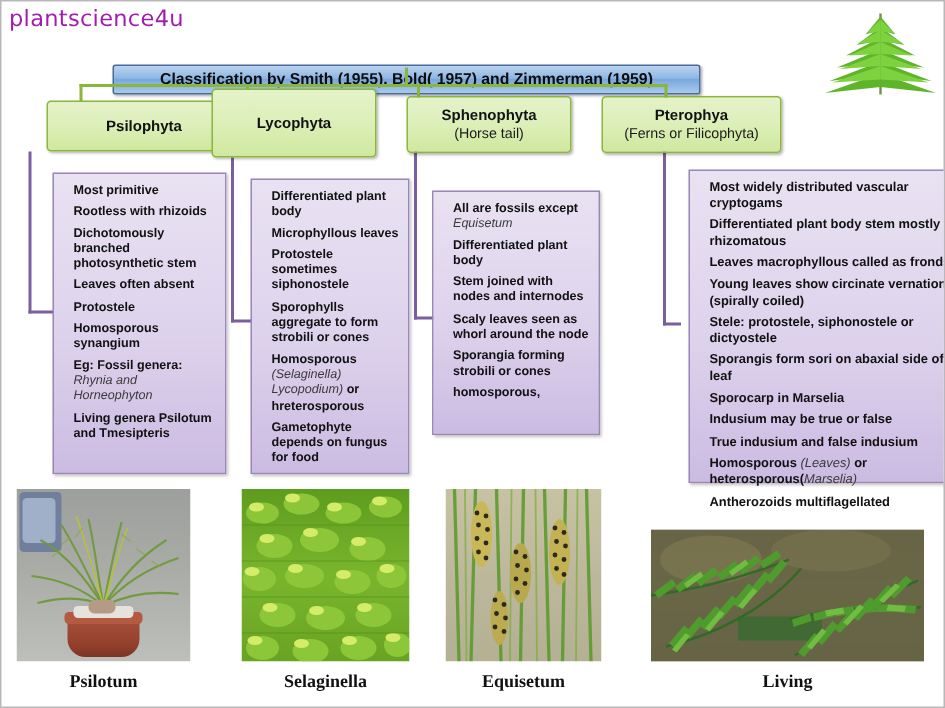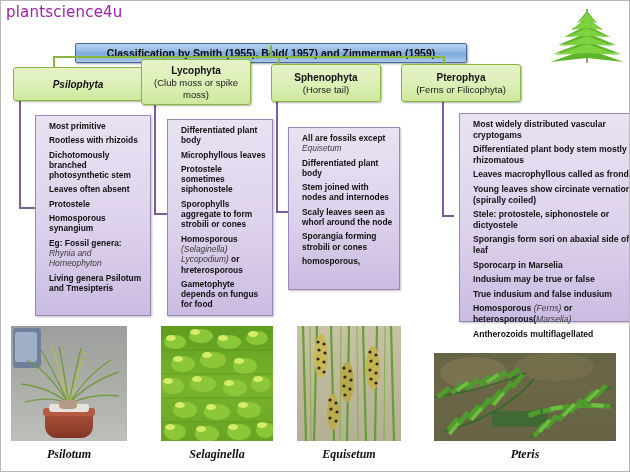--- a/index.html
+++ b/index.html
@@ -70,21 +70,21 @@
     line-height:10.3px;margin-bottom:4px;
   }
   .detail li i{font-style:italic;font-weight:normal;color:#3a3a3a;}
   .detail.wide li{font-size:8.6px;line-height:10.6px;}
 
   
   .photo{position:absolute;overflow:hidden;background:#ffffff;}
   .photo .inner{position:absolute;inset:0;}
   .caption{
     position:absolute;text-align:center;
-    font-size:12px;font-weight:bold;font-style:italic;color:#111;
+    font-size:12px;font-weight:bold;color:#111;
     font-family:"Liberation Serif", serif;
   }
   .pot{position:absolute;border-radius:4px 4px 12px 12px;}
 </style>
 </head>
 <body>
 
 <div id="page">
 
   <div class="watermark">plantscience4u</div>
@@ -134,28 +134,27 @@
 
   <div class="pln" style="left:18px;top:100px;width:2px;height:108px;"></div>
   <div class="pln" style="left:18px;top:206px;width:18px;height:2px;"></div>
   <div class="pln" style="left:153px;top:104px;width:2px;height:110px;"></div>
   <div class="pln" style="left:153px;top:212px;width:14px;height:2px;"></div>
   <div class="pln" style="left:275px;top:100px;width:2px;height:112px;"></div>
   <div class="pln" style="left:275px;top:210px;width:13px;height:2px;"></div>
   <div class="pln" style="left:441px;top:100px;width:2px;height:116px;"></div>
   <div class="pln" style="left:441px;top:214px;width:12px;height:2px;"></div>
 
-  <div class="phylum" style="left:12px;top:66px;width:130px;height:34px;font-style:italic;">
+  <div class="phylum" style="left:30px;top:66px;width:130px;height:34px;">
     <div class="pname">Psilophyta</div>
     <div class="psub"></div>
   </div>
 
   <div class="phylum" style="left:140px;top:58px;width:110px;height:46px;">
     <div class="pname">Lycophyta</div>
-    <div class="psub">(Club moss or spike moss)</div>
   </div>
 
   <div class="phylum" style="left:270px;top:63px;width:110px;height:38px;">
     <div class="pname">Sphenophyta</div>
     <div class="psub">(Horse tail)</div>
   </div>
 
   <div class="phylum" style="left:400px;top:63px;width:120px;height:38px;">
     <div class="pname">Pterophya</div>
     <div class="psub">(Ferns or Filicophyta)</div>
@@ -200,21 +199,21 @@
     <ul>
       <li><span>Most widely distributed vascular cryptogams</span></li>
       <li><span>Differentiated plant body stem mostly rhizomatous</span></li>
       <li><span>Leaves macrophyllous called as fronds</span></li>
       <li><span>Young leaves show circinate vernation (spirally coiled)</span></li>
       <li><span>Stele: protostele, siphonostele or dictyostele</span></li>
       <li><span>Sporangis form sori on abaxial side of the leaf</span></li>
       <li><span>Sporocarp in Marselia</span></li>
       <li><span>Indusium may be true or false</span></li>
       <li><span>True indusium and false indusium</span></li>
-      <li><span>Homosporous </span><i>(Ferns)</i><span> or heterosporous(</span><i>Marselia)</i></li>
+      <li><span>Homosporous </span><i>(Leaves)</i><span> or heterosporous(</span><i>Marselia)</i></li>
       <li><span>Antherozoids multiflagellated</span></li>
     </ul>
   </div>
 
   <div class="photo" style="left:10px;top:325px;width:116px;height:115px;">
     <div class="inner" style="background:linear-gradient(to bottom,#9d9f9c 0%,#a9aba7 45%,#bdbfbb 100%);">
       <div style="position:absolute;left:2px;top:2px;width:28px;height:40px;background:#6f7f9c;border-radius:3px;"></div>
       <div style="position:absolute;left:4px;top:6px;width:22px;height:30px;background:#9fb0c8;border-radius:3px;"></div>
       <svg viewBox="0 0 116 115" width="116" height="115" style="position:absolute;inset:0;">
         <g stroke="#6f9a3c" stroke-width="1.4" fill="none" opacity=".95">
@@ -408,15 +407,15 @@
               <path d="M152 47 l11 -11 l3 2 l-11 11 Z"></path>
             <path d="M22 36 l11 -8 l2 3 l-11 8 Z"></path>
               <path d="M52 28 l11 -8 l2 3 l-11 8 Z"></path>
             <path d="M116 54 l12 -2 l1 4 l-12 2 Z"></path>
               <path d="M158 50 l12 1 l-1 4 l-12 -1 Z"></path>
           </g>
         </g>
       </svg>
     </div>
   </div>
-  <div class="caption" style="left:466px;top:446px;width:116px;">Pteris</div>
+  <div class="caption" style="left:466px;top:446px;width:116px;">Living</div>
 
 </div>
 
 </body></html>

